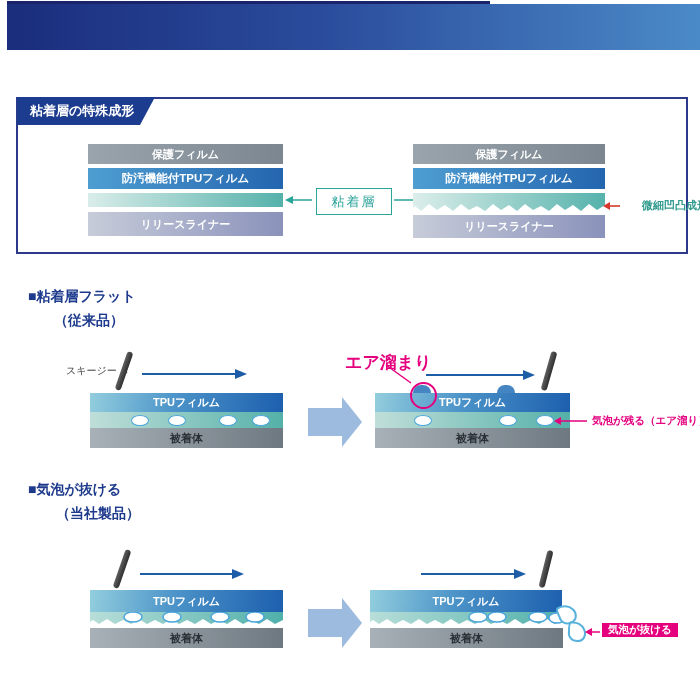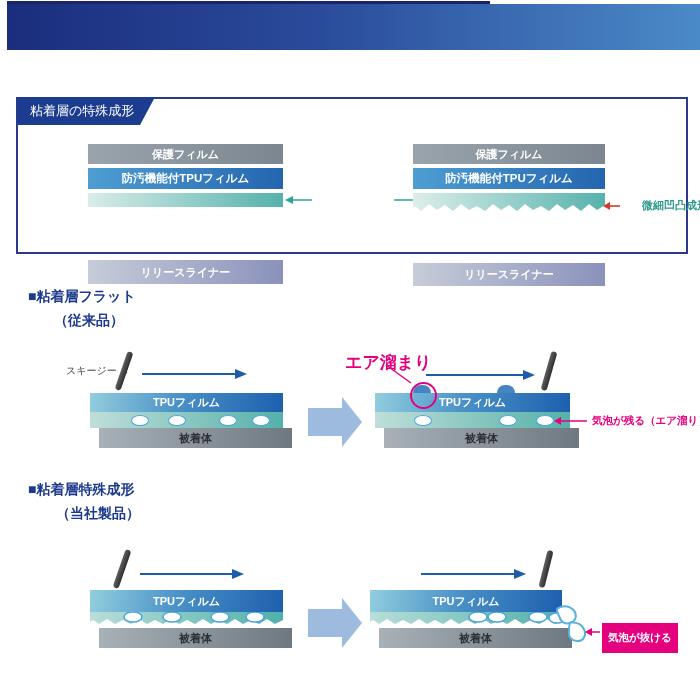--- a/index.html
+++ b/index.html
@@ -8,49 +8,49 @@
   .abs{position:absolute;}
   
   .top-strip{left:7px;top:1px;width:483px;height:3px;background:#19246b;}
   .banner{left:7px;top:4px;width:693px;height:46px;
           background:linear-gradient(90deg,#1b2d7d 0%,#2a4b9b 45%,#4b8ac8 100%);}
   .banner-title{left:26px;top:16px;color:#fff;font-family:"Liberation Serif","DejaVu Serif",serif;
           font-size:17px;font-weight:600;letter-spacing:5px;white-space:nowrap;}
   
   .spec-box{left:16px;top:97px;width:668px;height:153px;border:2px solid #2d3a8c;background:#fff;}
   .spec-label{left:17px;top:97px;width:138px;height:28px;background:#1c3d8f;color:#fff;
-          font-size:13px;font-weight:normal;line-height:28px;padding-left:13px;box-sizing:border-box;
+          font-size:13px;font-weight:bold;line-height:28px;padding-left:13px;box-sizing:border-box;
           clip-path:polygon(0 0,100% 0,calc(100% - 15px) 100%,0 100%);white-space:nowrap;}
   .bar{display:flex;align-items:center;justify-content:center;color:#fff;font-weight:bold;
           font-size:11px;white-space:nowrap;}
   .grad-protect{background:linear-gradient(90deg,#9aa4ad,#7b8690);}
   .grad-tpu-box{background:linear-gradient(90deg,#4e9ed2,#2465af);}
   .grad-adh{background:linear-gradient(90deg,#d9ede9,#55b1ab);}
-  .grad-release{background:linear-gradient(90deg,#c7ccd9,#8a92bb);margin-top:48px;}
+  .grad-release{background:linear-gradient(90deg,#c7ccd9,#8a92bb);}
   .adh-center-box{left:316px;top:188px;width:74px;height:25px;border:1.5px solid #2aa399;background:#fff;
           color:#2aa399;font-size:13px;display:flex;align-items:center;justify-content:center;
           letter-spacing:2px;}
   .annot-row{left:602px;top:198px;display:flex;align-items:center;gap:20px;}
   .annot-text{color:#2f9a8e;font-size:11px;font-weight:bold;white-space:nowrap;}
   
   .sec-head{color:#1d3a8c;font-size:14px;font-weight:bold;white-space:nowrap;}
   
   .grad-tpu-d{background:linear-gradient(100deg,#93cede 0%,#4a92c8 45%,#1d5fae 100%);}
   .grad-adh-d{background:linear-gradient(90deg,#c0ded9,#54b1a9);}
   .grad-sub{background:linear-gradient(90deg,#a8b1b8,#6e7880);}
-  .sub-text{color:#2b3137;margin-left:9px;}
+  .sub-text{color:#2b3137;}
   .squeegee{width:6px;height:40px;background:linear-gradient(90deg,#606060,#2e2e2e);
           border-radius:3px;}
   .bubble{width:18px;height:11px;border-radius:50%;background:#fff;border:1.5px solid #49a5dc;
           box-sizing:border-box;}
   .bump{width:18px;height:8px;border-radius:9px 9px 0 0;background:#4585c2;}
   .pink-circle{width:27px;height:27px;border-radius:50%;border:2px solid #e5007e;box-sizing:border-box;}
   .pink-text{color:#e5007e;font-size:17px;font-weight:bold;white-space:nowrap;}
   .pink-box{background:#e5007e;color:#fff;font-size:10.5px;font-weight:bold;
-          padding:8px 6px;white-space:nowrap;}
+          padding:0 6px;white-space:nowrap;}
   .small-label{color:#444;font-size:10px;white-space:nowrap;}
 </style>
 </head>
 <body>
 
 <div class="canvas">
 
   <div class="abs top-strip"></div>
   <div class="abs banner"></div>
 
@@ -59,20 +59,21 @@
 
   <div class="abs bar grad-protect" style="left:88px;top:144px;width:195px;height:20px;">保護フィルム</div>
   <div class="abs bar grad-tpu-box" style="left:88px;top:168px;width:195px;height:21px;font-size:11.5px;">防汚機能付TPUフィルム</div>
   <div class="abs grad-adh" style="left:88px;top:193px;width:195px;height:14px;"></div>
   <div class="abs bar grad-release" style="left:88px;top:212px;width:195px;height:24px;">リリースライナー</div>
 
   <svg class="abs" style="left:284px;top:194px;" width="30" height="12">
     <line x1="28" y1="6" x2="8" y2="6" stroke="#2aa399" stroke-width="1.5"></line>
     <polygon points="9,2 1,6 9,10" fill="#2aa399"></polygon>
   </svg>
+  <div class="abs adh-center-box">粘着層</div>
   <svg class="abs" style="left:392px;top:194px;" width="30" height="12">
     <line x1="2" y1="6" x2="22" y2="6" stroke="#2aa399" stroke-width="1.5"></line>
     <polygon points="21,2 29,6 21,10" fill="#2aa399"></polygon>
   </svg>
 
   <div class="abs bar grad-protect" style="left:413px;top:144px;width:192px;height:20px;">保護フィルム</div>
   <div class="abs bar grad-tpu-box" style="left:413px;top:168px;width:192px;height:21px;font-size:11.5px;">防汚機能付TPUフィルム</div>
   <svg class="abs" style="left:413px;top:193px;" width="192" height="22">
     <defs>
         <linearGradient id="gA" x1="0" y1="0" x2="1" y2="0">
@@ -132,21 +133,21 @@
   <div class="abs bubble" style="left:499px;top:415px;"></div>
   <div class="abs bubble" style="left:536px;top:415px;"></div>
   <div class="abs bar grad-sub sub-text" style="left:375px;top:428px;width:195px;height:20px;">被着体</div>
   <div class="abs pink-circle" style="left:410px;top:382px;"></div>
   <svg class="abs" style="left:553px;top:416px;" width="36" height="10">
     <line x1="34" y1="5" x2="7" y2="5" stroke="#e5007e" stroke-width="1.5"></line>
     <polygon points="8,1 1,5 8,9" fill="#e5007e"></polygon>
   </svg>
   <div class="abs pink-text" style="left:592px;top:414px;font-size:10.5px;">気泡が残る（エア溜り）</div>
 
-  <div class="abs sec-head" style="left:28px;top:481px;">■粘着層特殊成形</div>
+  <div class="abs sec-head" style="left:28px;top:481px;">■気泡が抜ける</div>
   <div class="abs sec-head" style="left:56px;top:505px;">（当社製品）</div>
 
   <div class="abs squeegee" style="left:119px;top:549px;transform:rotate(19deg);"></div>
   <svg class="abs" style="left:140px;top:568px;" width="105" height="12">
     <line x1="0" y1="6" x2="93" y2="6" stroke="#1d5da8" stroke-width="2"></line>
     <polygon points="92,1 104,6 92,11" fill="#1d5da8"></polygon>
   </svg>
   <div class="abs bar grad-tpu-d" style="left:90px;top:590px;width:193px;height:22px;">TPUフィルム</div>
   <svg class="abs" style="left:90px;top:612px;" width="193" height="16">
     <defs>

